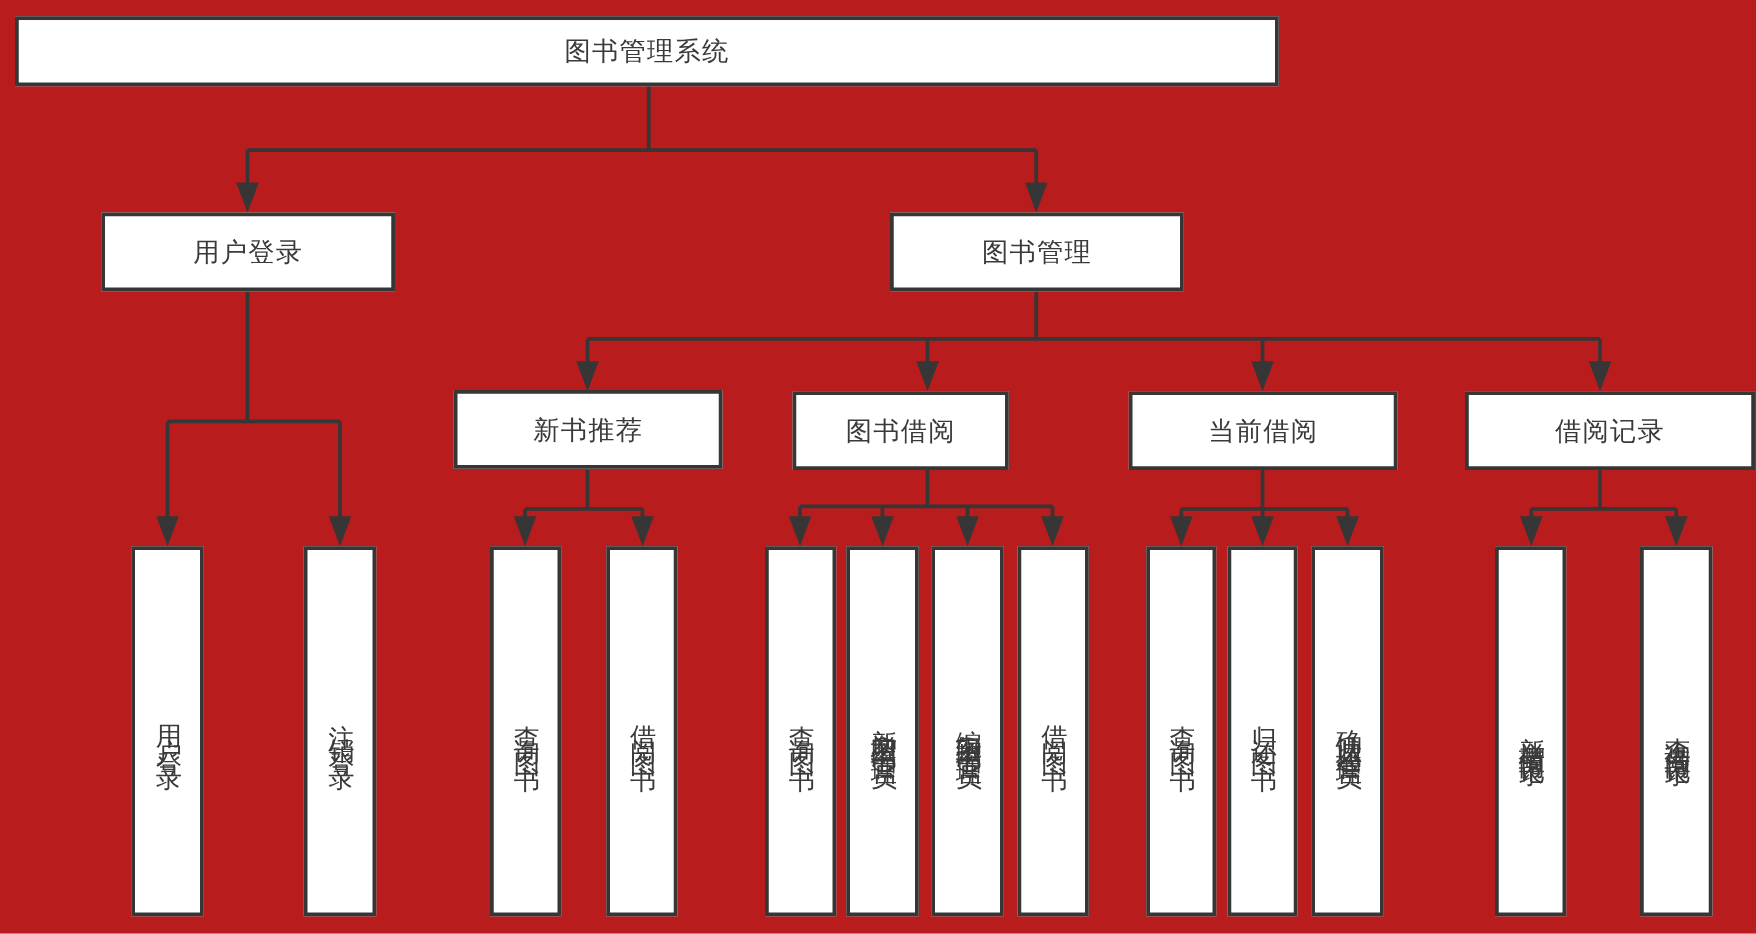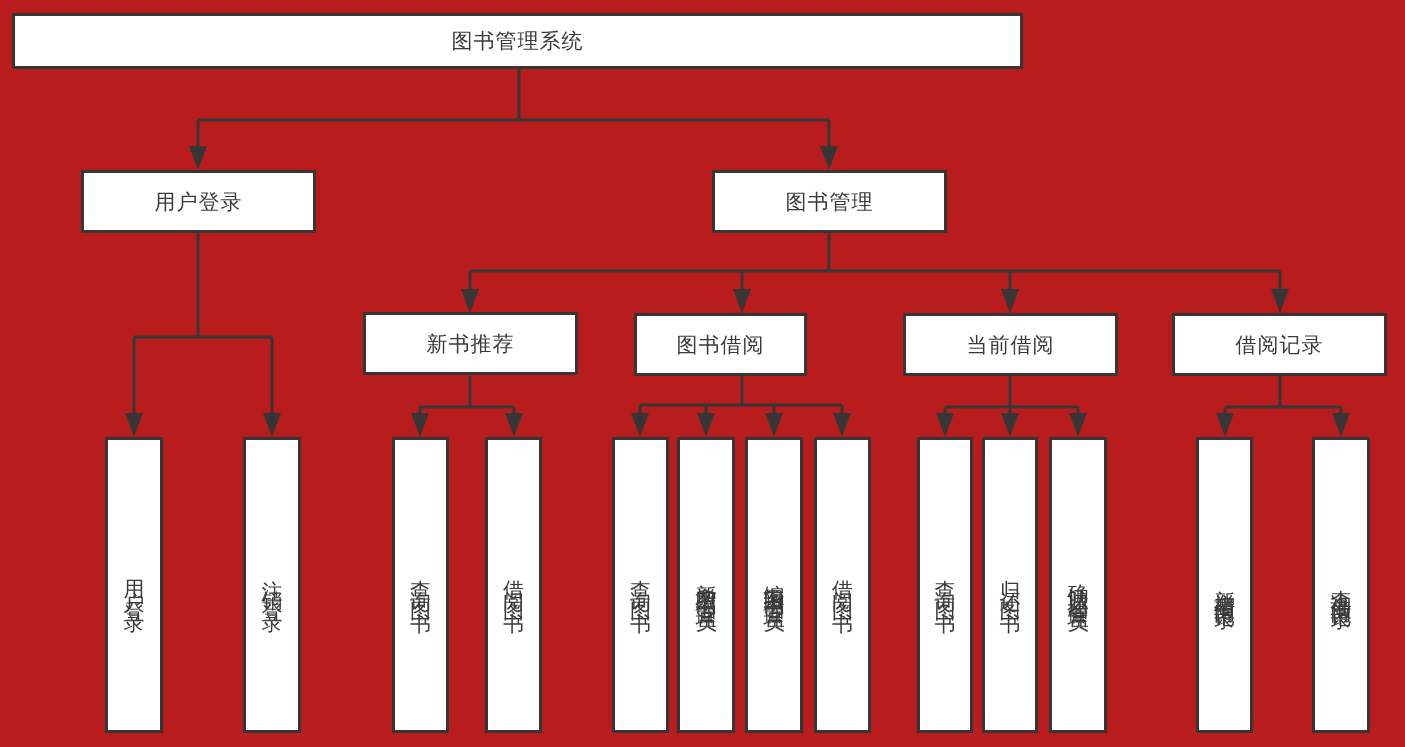--- a/index.html
+++ b/index.html
@@ -36,21 +36,21 @@
     letter-spacing:1px;
     white-space:nowrap;
   }
   
   #n-root{left:12px;top:13px;width:1011px;height:56px;}
   #n-login{left:81px;top:170px;width:235px;height:63px;}
   #n-mgmt{left:712px;top:170px;width:235px;height:63px;}
   #n-newbook{left:363px;top:312px;width:215px;height:63px;}
   #n-borrow{left:634px;top:313px;width:173px;height:63px;}
   #n-current{left:903px;top:313px;width:215px;height:63px;}
-  #n-records{left:1172px;top:313px;width:215px;height:63px;}
+  #n-records{left:1172px;top:313px;width:232px;height:63px;}
   .leaf{top:437px;height:296px;}
   #l-userlogin{left:105px;width:58px;}
   #l-logout{left:243px;width:58px;}
   #l-nb-query{left:392px;width:57px;}
   #l-nb-borrow{left:485px;width:57px;}
   #l-bb-query{left:612px;width:57px;}
   #l-bb-add{left:677px;width:58px;}
   #l-bb-edit{left:745px;width:58px;}
   #l-bb-borrow{left:814px;width:57px;}
   #l-cb-query{left:917px;width:56px;}

